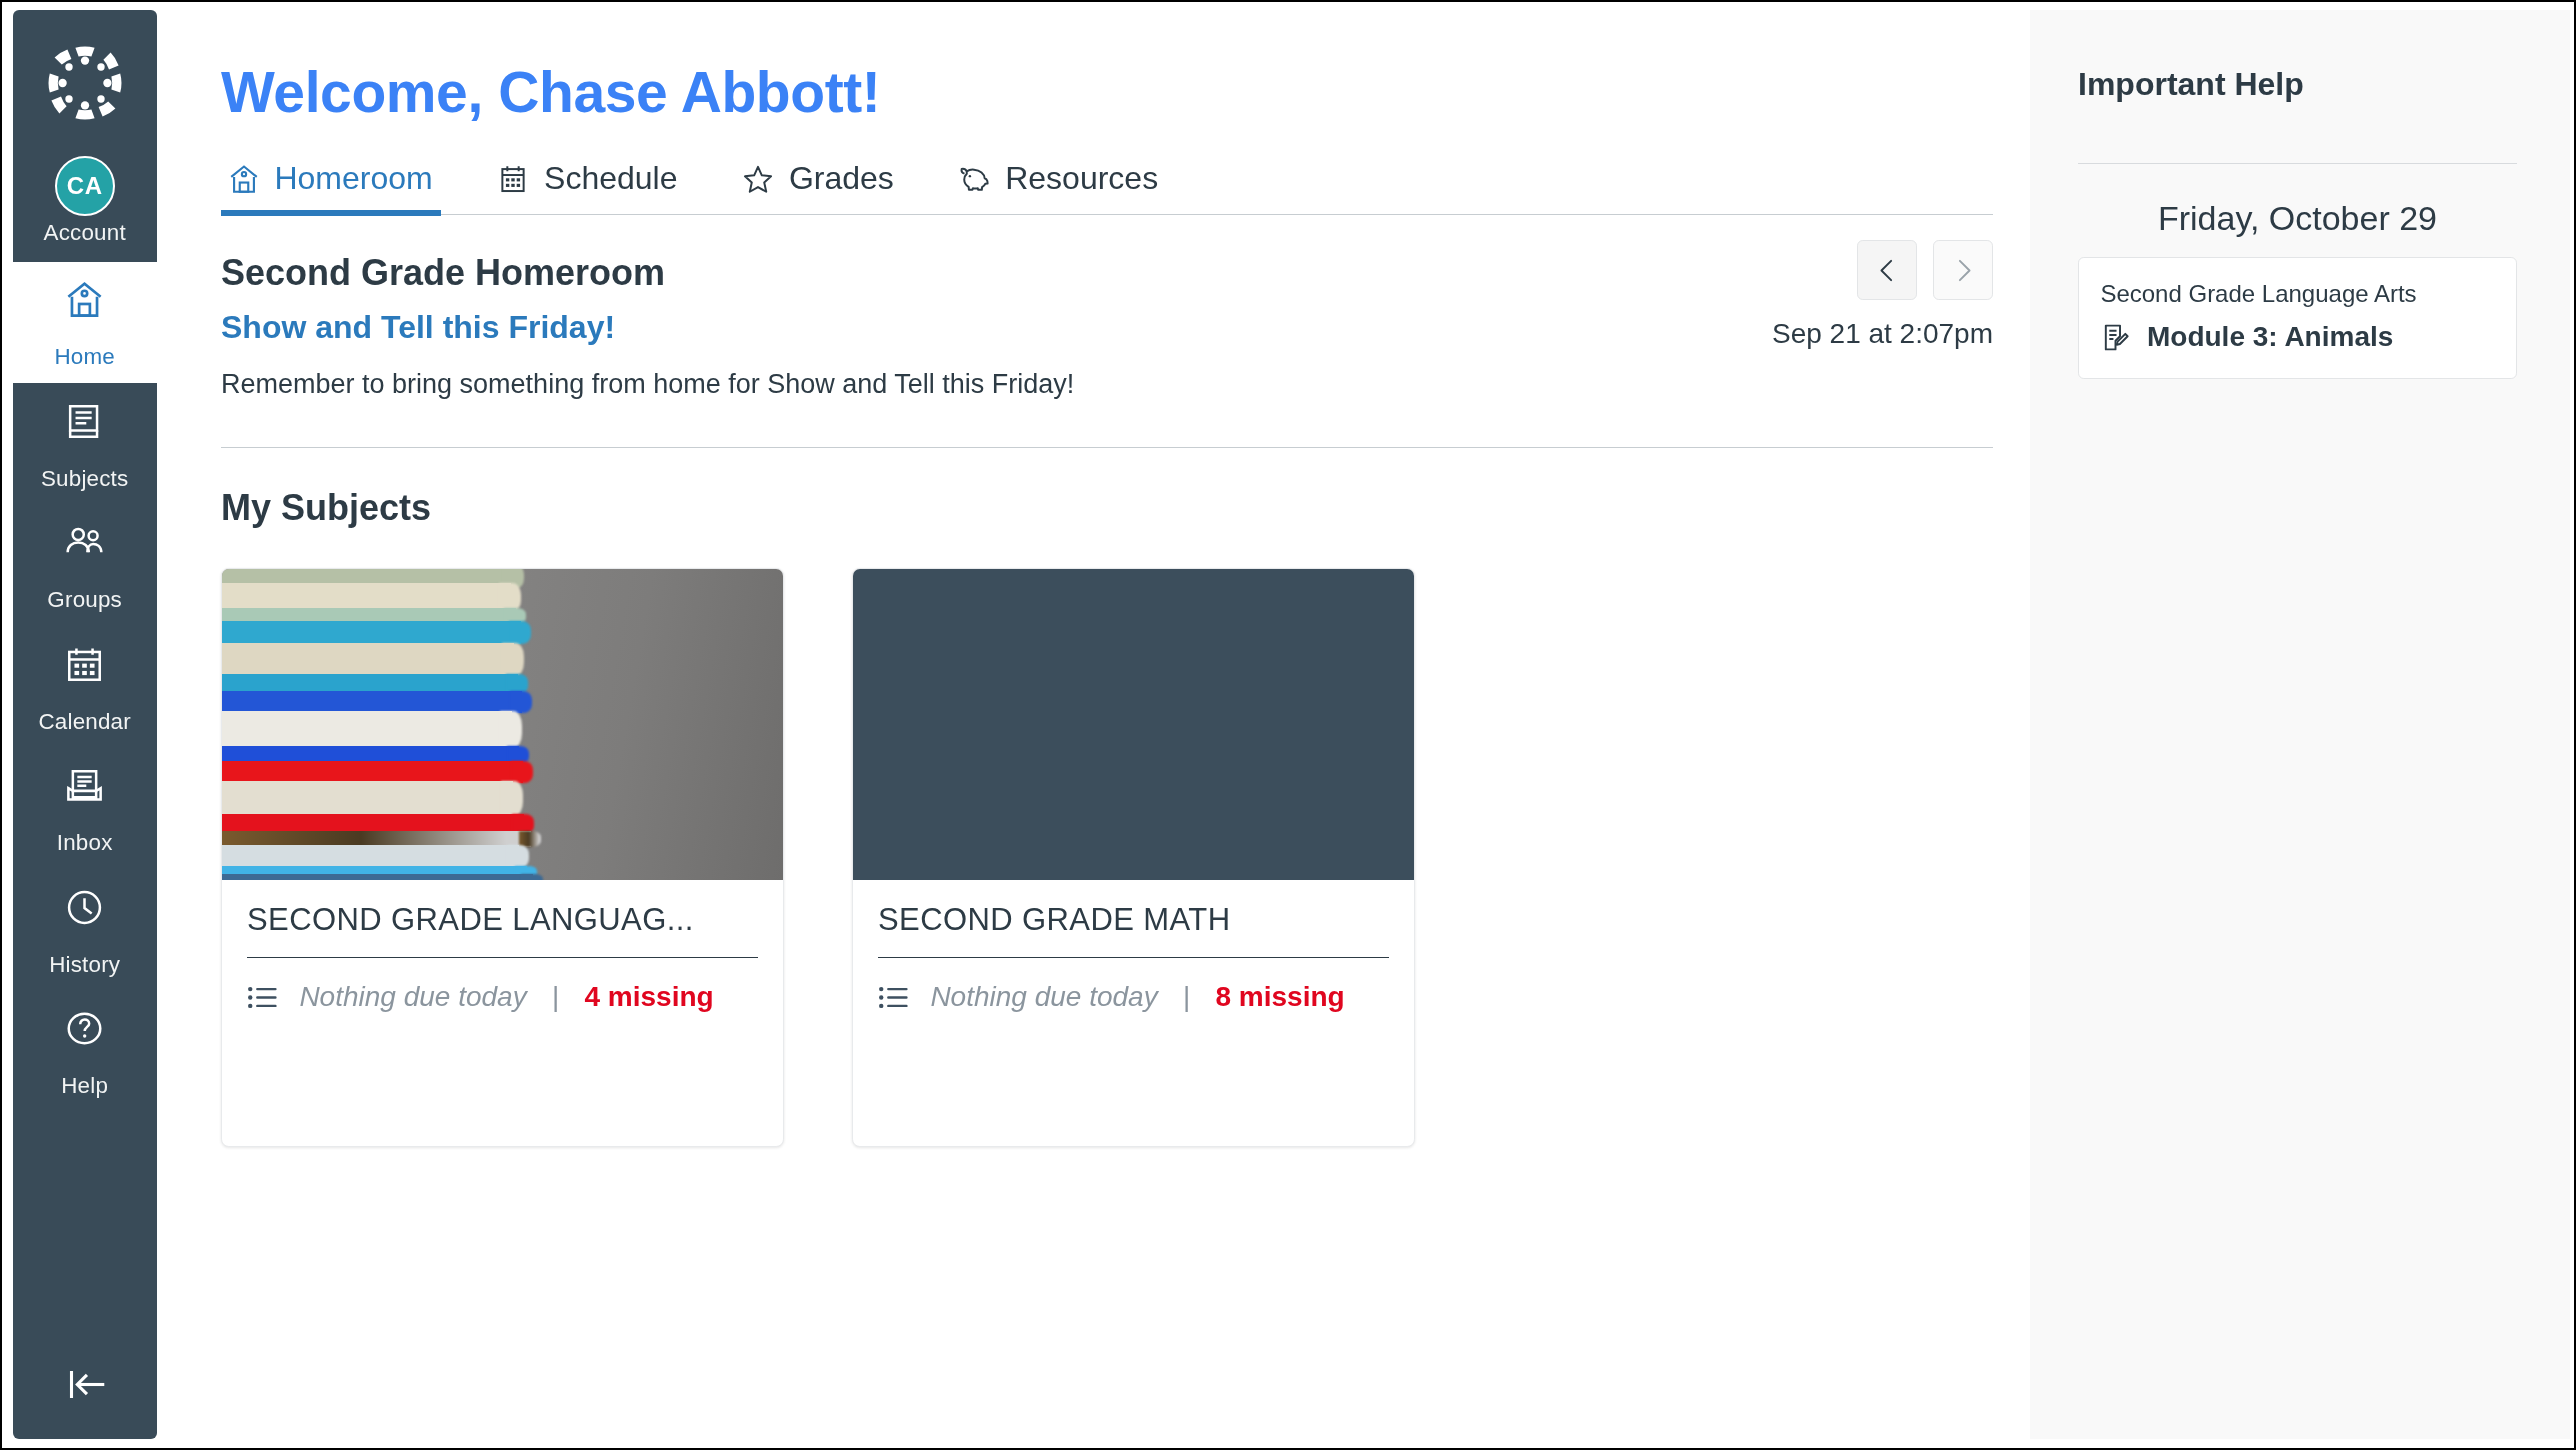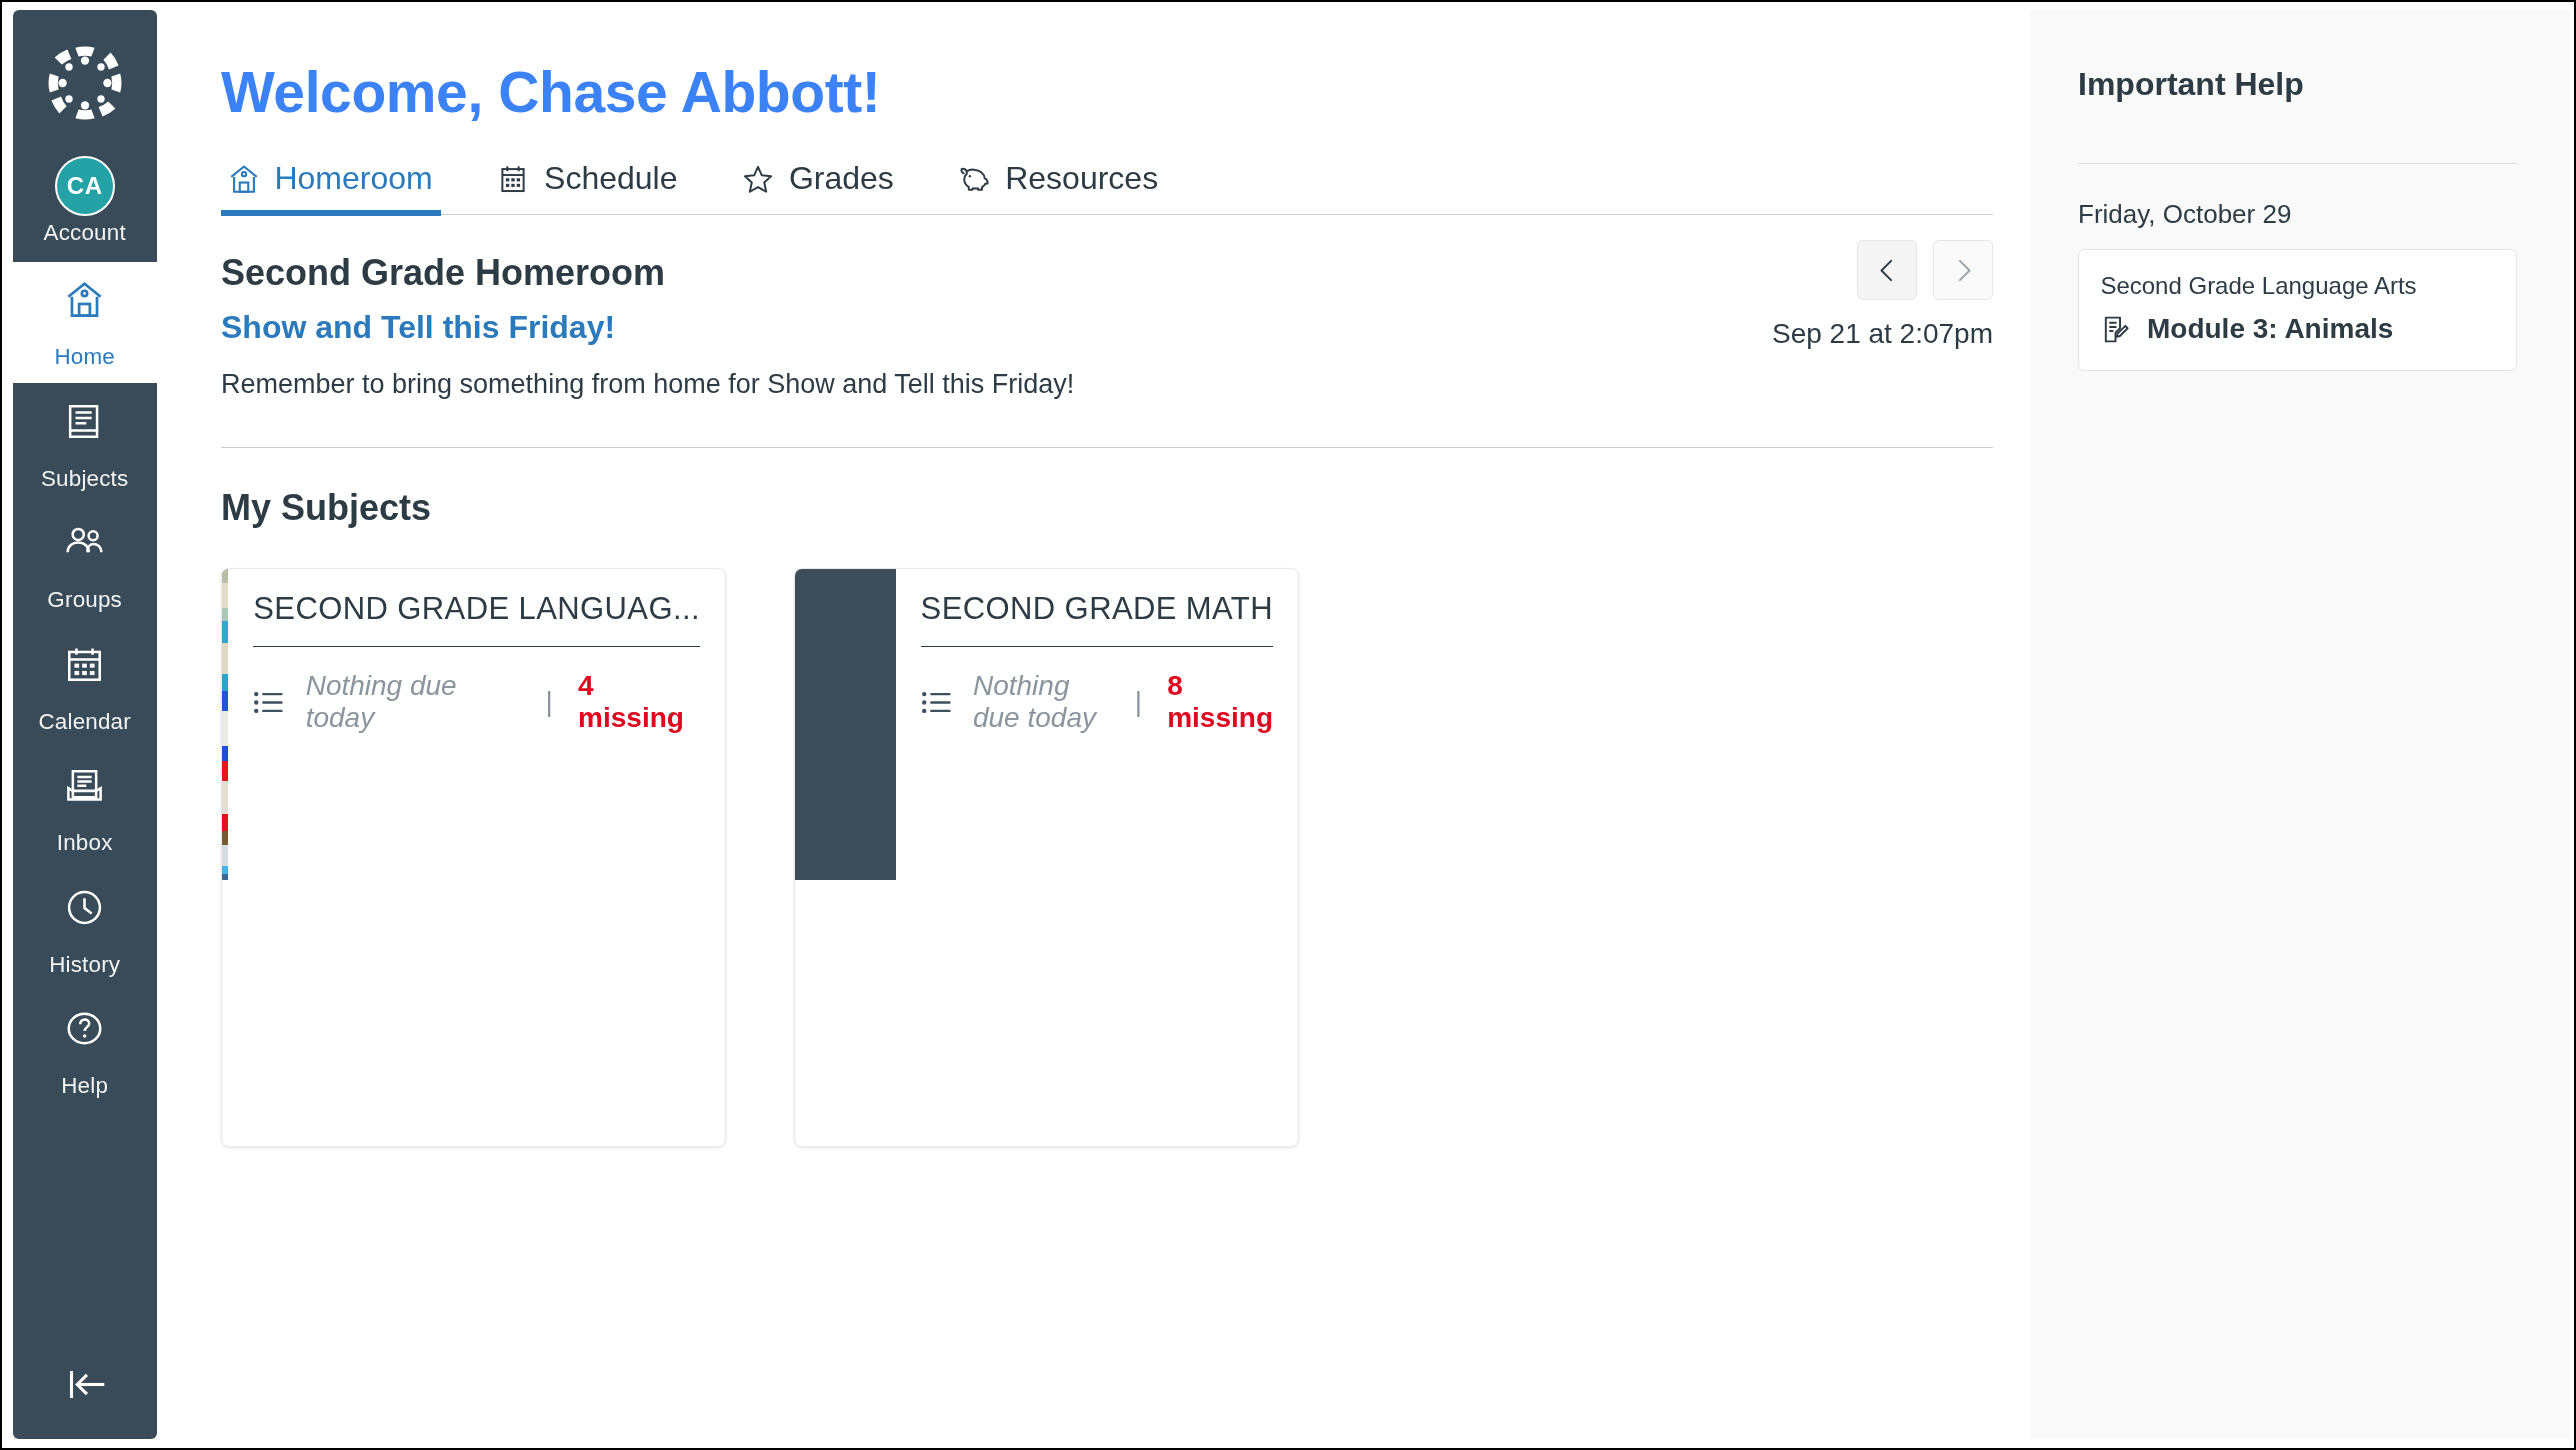--- a/index.html
+++ b/index.html
@@ -196,29 +196,29 @@
     color: #2D3B45;
   }
 
   
   #cards {
     margin-top: 39px;
     display: flex;
     gap: 68px;
   }
   .card {
-    width: 505px;
+    width: 563px;
     height: 579px;
     background: #ffffff;
     border: 1px solid #E8EAEC;
     border-radius: 7.8px;
     box-shadow: 0 1px 2.9px rgba(0,0,0,0.10);
     overflow: hidden;
     display: flex;
-    flex-direction: row;
+    flex-direction: column;
     cursor: pointer;
   }
   .card-banner { width: 100%; height: 311px; position: relative; overflow: hidden; }
   .card-body { padding: 21.4px 25px 0 25px; }
   .card-name {
     font-size: 31px;
     color: #2D3B45;
     letter-spacing: 0.4px;
     white-space: nowrap;
     overflow: hidden;
@@ -271,22 +271,23 @@
     font-weight: bold;
     color: #2D3B45;
   }
   #id-divider {
     margin-top: 60px;
     height: 1px;
     background: #D8DBDE;
   }
   .id-day {
     margin-top: 35px;
-    font-size: 26px;
-    color: #2D3B45;
+    font-size: 34px;
+    color: #2D3B45;
+    text-align: center;
   }
   .id-card {
     margin-top: 19.4px;
     background: #ffffff;
     border: 1px solid #E3E5E7;
     border-radius: 5.8px;
     padding: 21.4px 21.4px 25px 21.4px;
     cursor: pointer;
   }
   .id-context {

